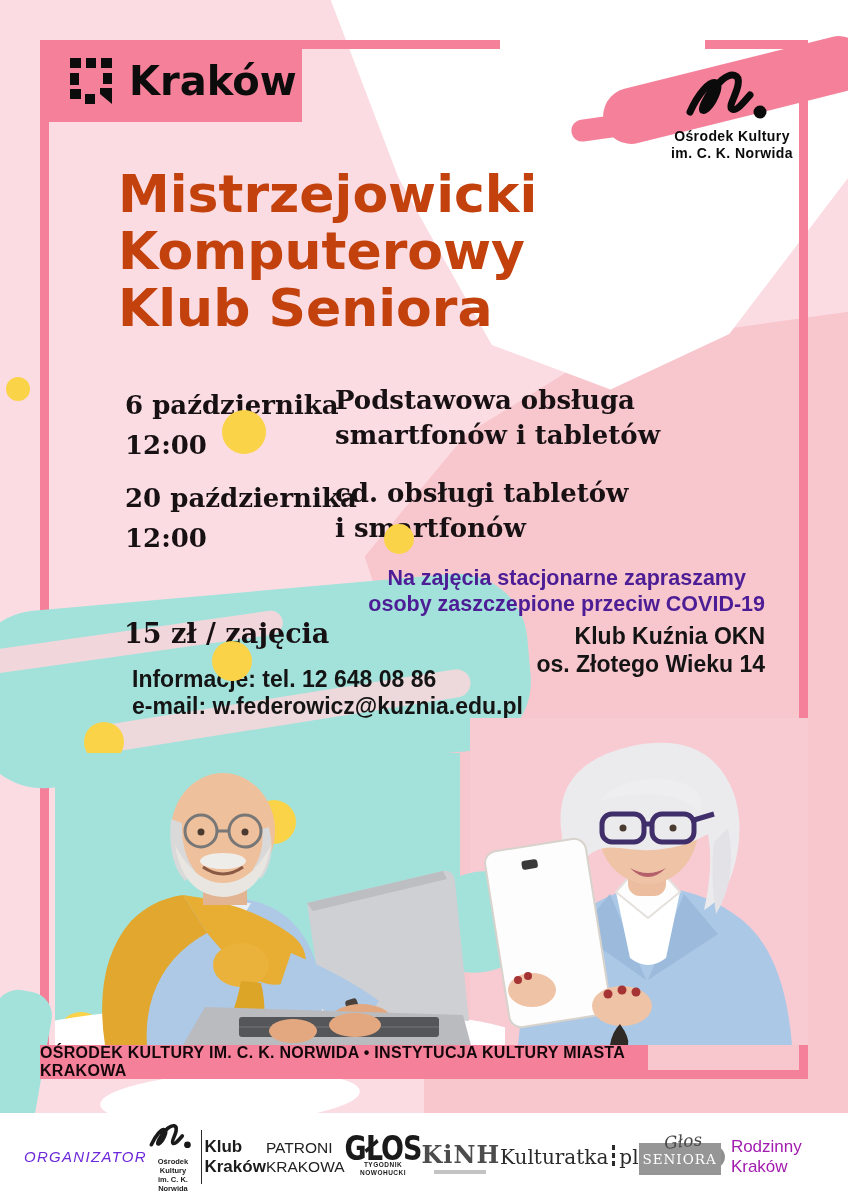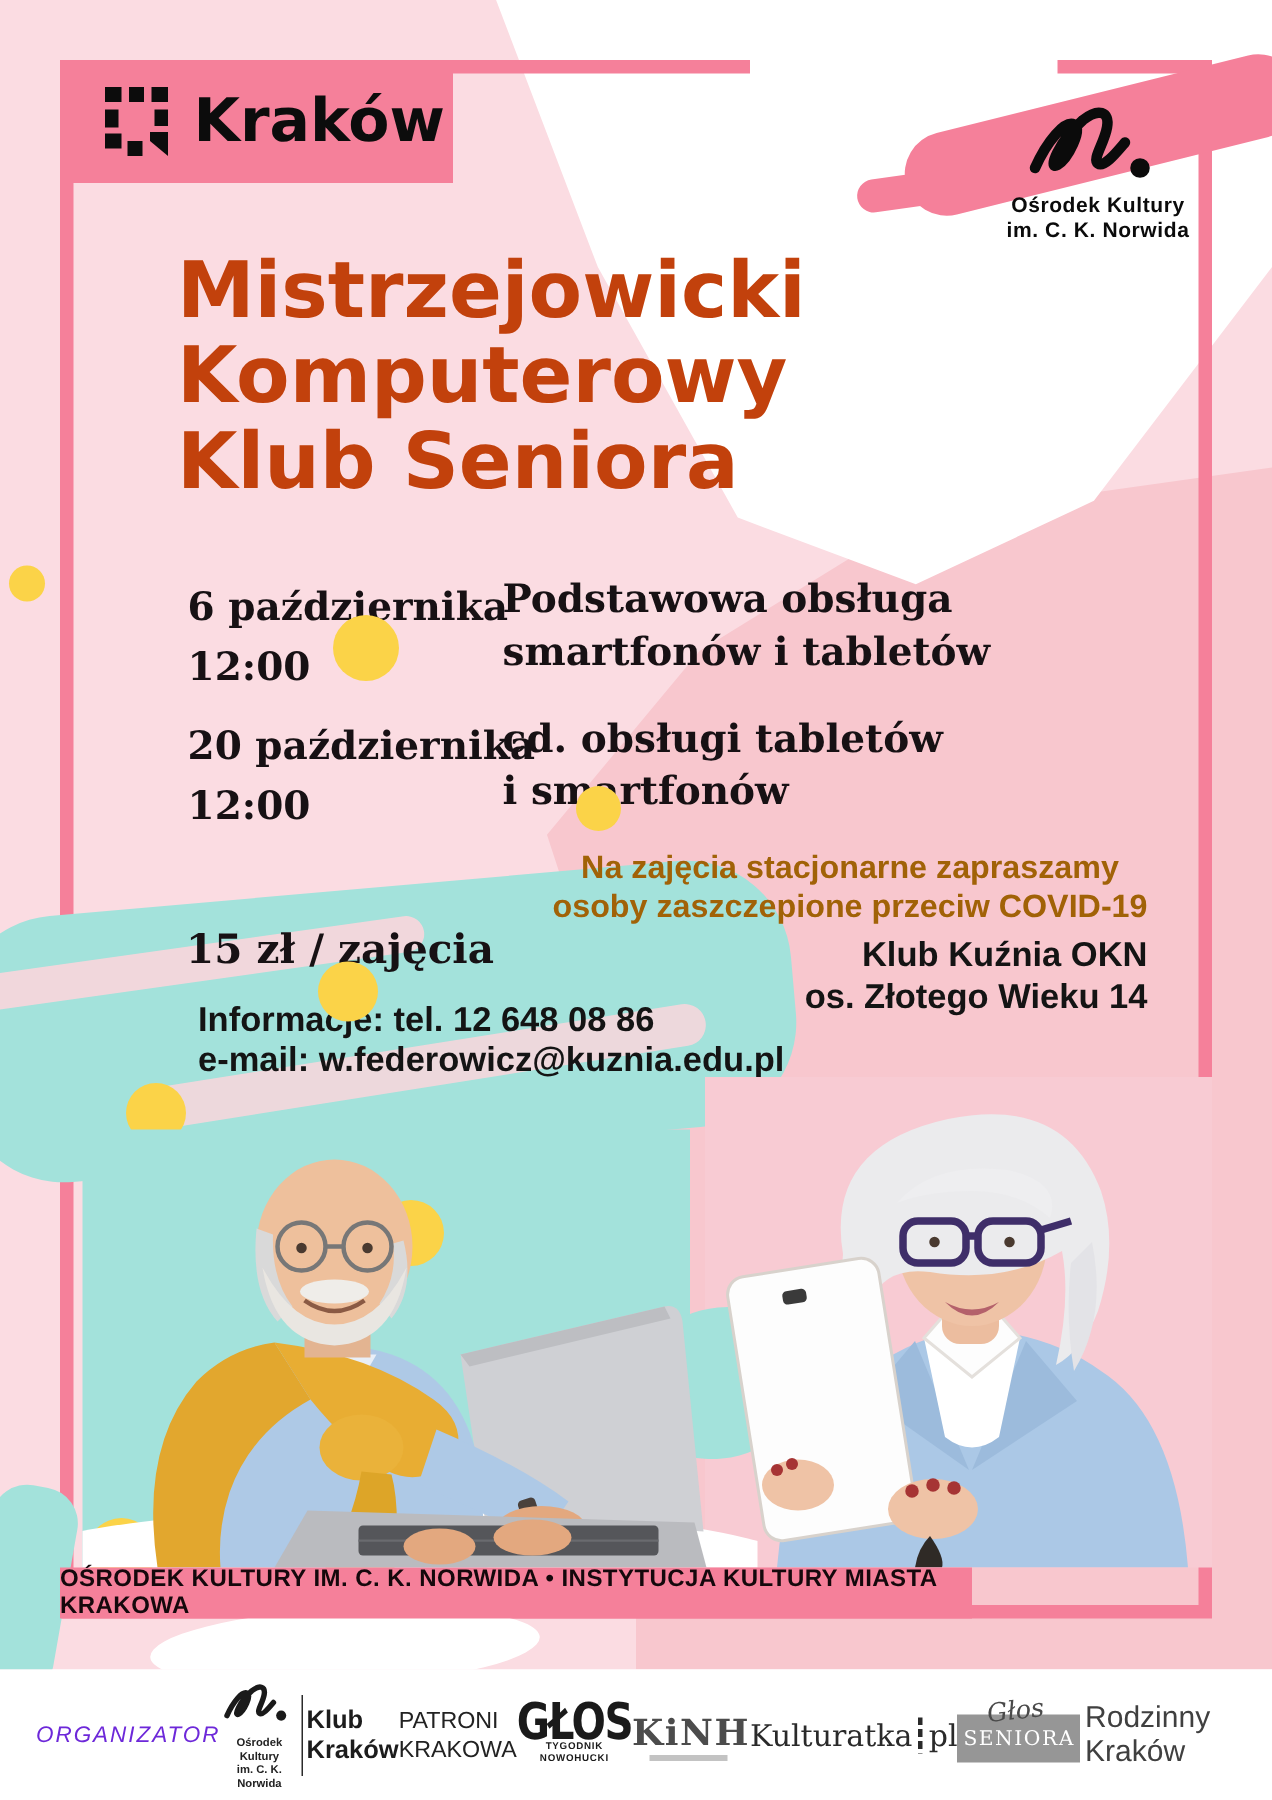--- a/index.html
+++ b/index.html
@@ -37,21 +37,21 @@
   .dot{position:absolute;border-radius:50%;background:#FBD348;}
   
   .title{position:absolute;left:118px;top:166px;font-family:"DejaVu Sans",sans-serif;
     font-weight:900;font-size:52px;line-height:57px;color:#c2410c;letter-spacing:0px;}
   .title span{display:block;}
   .serifTxt{font-family:"DejaVu Serif",serif;font-weight:600;color:#171114;}
   .sch-date{position:absolute;left:125px;font-size:26px;line-height:40px;}
   .sch-desc{position:absolute;left:335px;font-size:26px;line-height:35px;}
   .sch-date span,.sch-desc span{display:block;}
   .covid{position:absolute;right:83px;top:566px;text-align:center;font-size:21.5px;line-height:25.5px;
-    font-weight:700;color:#a16207;}
+    font-weight:700;color:#4c1d95;}
   .covid span{display:block;}
   .price{position:absolute;left:124px;top:618px;font-size:27px;}
   .venue{position:absolute;right:83px;top:622px;text-align:right;font-size:23px;line-height:28px;font-weight:700;color:#141414;}
   .venue span{display:block;}
   .contact{position:absolute;left:132px;top:666px;font-size:23px;line-height:27px;font-weight:700;color:#141414;}
   .contact span{display:block;}
   
   .man-block{position:absolute;left:55px;top:753px;width:405px;height:292px;background:#A3E2DB;}
   .woman-block{position:absolute;left:470px;top:718px;width:338px;height:327px;background:#F8CBD3;}
   .man-svg{position:absolute;left:55px;top:753px;}
@@ -83,21 +83,21 @@
   .f-kult{font-family:"DejaVu Serif",serif;font-size:20px;color:#2a2a2a;display:flex;align-items:center;}
   .f-kult .sep{width:3px;height:24px;margin:0 4px;
     background:repeating-linear-gradient(#2a2a2a 0 5px,transparent 5px 8px);}
   .f-gs{position:relative;width:82px;height:40px;}
   .f-gs .box{position:absolute;left:0;top:6px;width:82px;height:32px;background:#969696;
     display:flex;align-items:center;justify-content:center;}
   .f-gs .caps{font-family:"DejaVu Serif",serif;font-size:13.5px;letter-spacing:1px;color:#fff;}
   .f-gs .script{position:absolute;right:0px;top:-6px;font-family:"DejaVu Serif",serif;font-style:italic;
     font-size:17px;color:#4a4a4a;transform:rotate(-6deg);}
   .f-rk{display:flex;align-items:center;gap:6px;}
-  .f-rk .lbl{font-size:20px;color:#404040;font-weight:500;}
+  .f-rk .lbl{font-size:17px;color:#a21caf;font-weight:500;}
 </style>
 </head>
 <body>
 
 <div class="page">
   <div class="poster">
 
     <div class="art-midpink"></div>
     <div class="art-white-top"></div>
 

